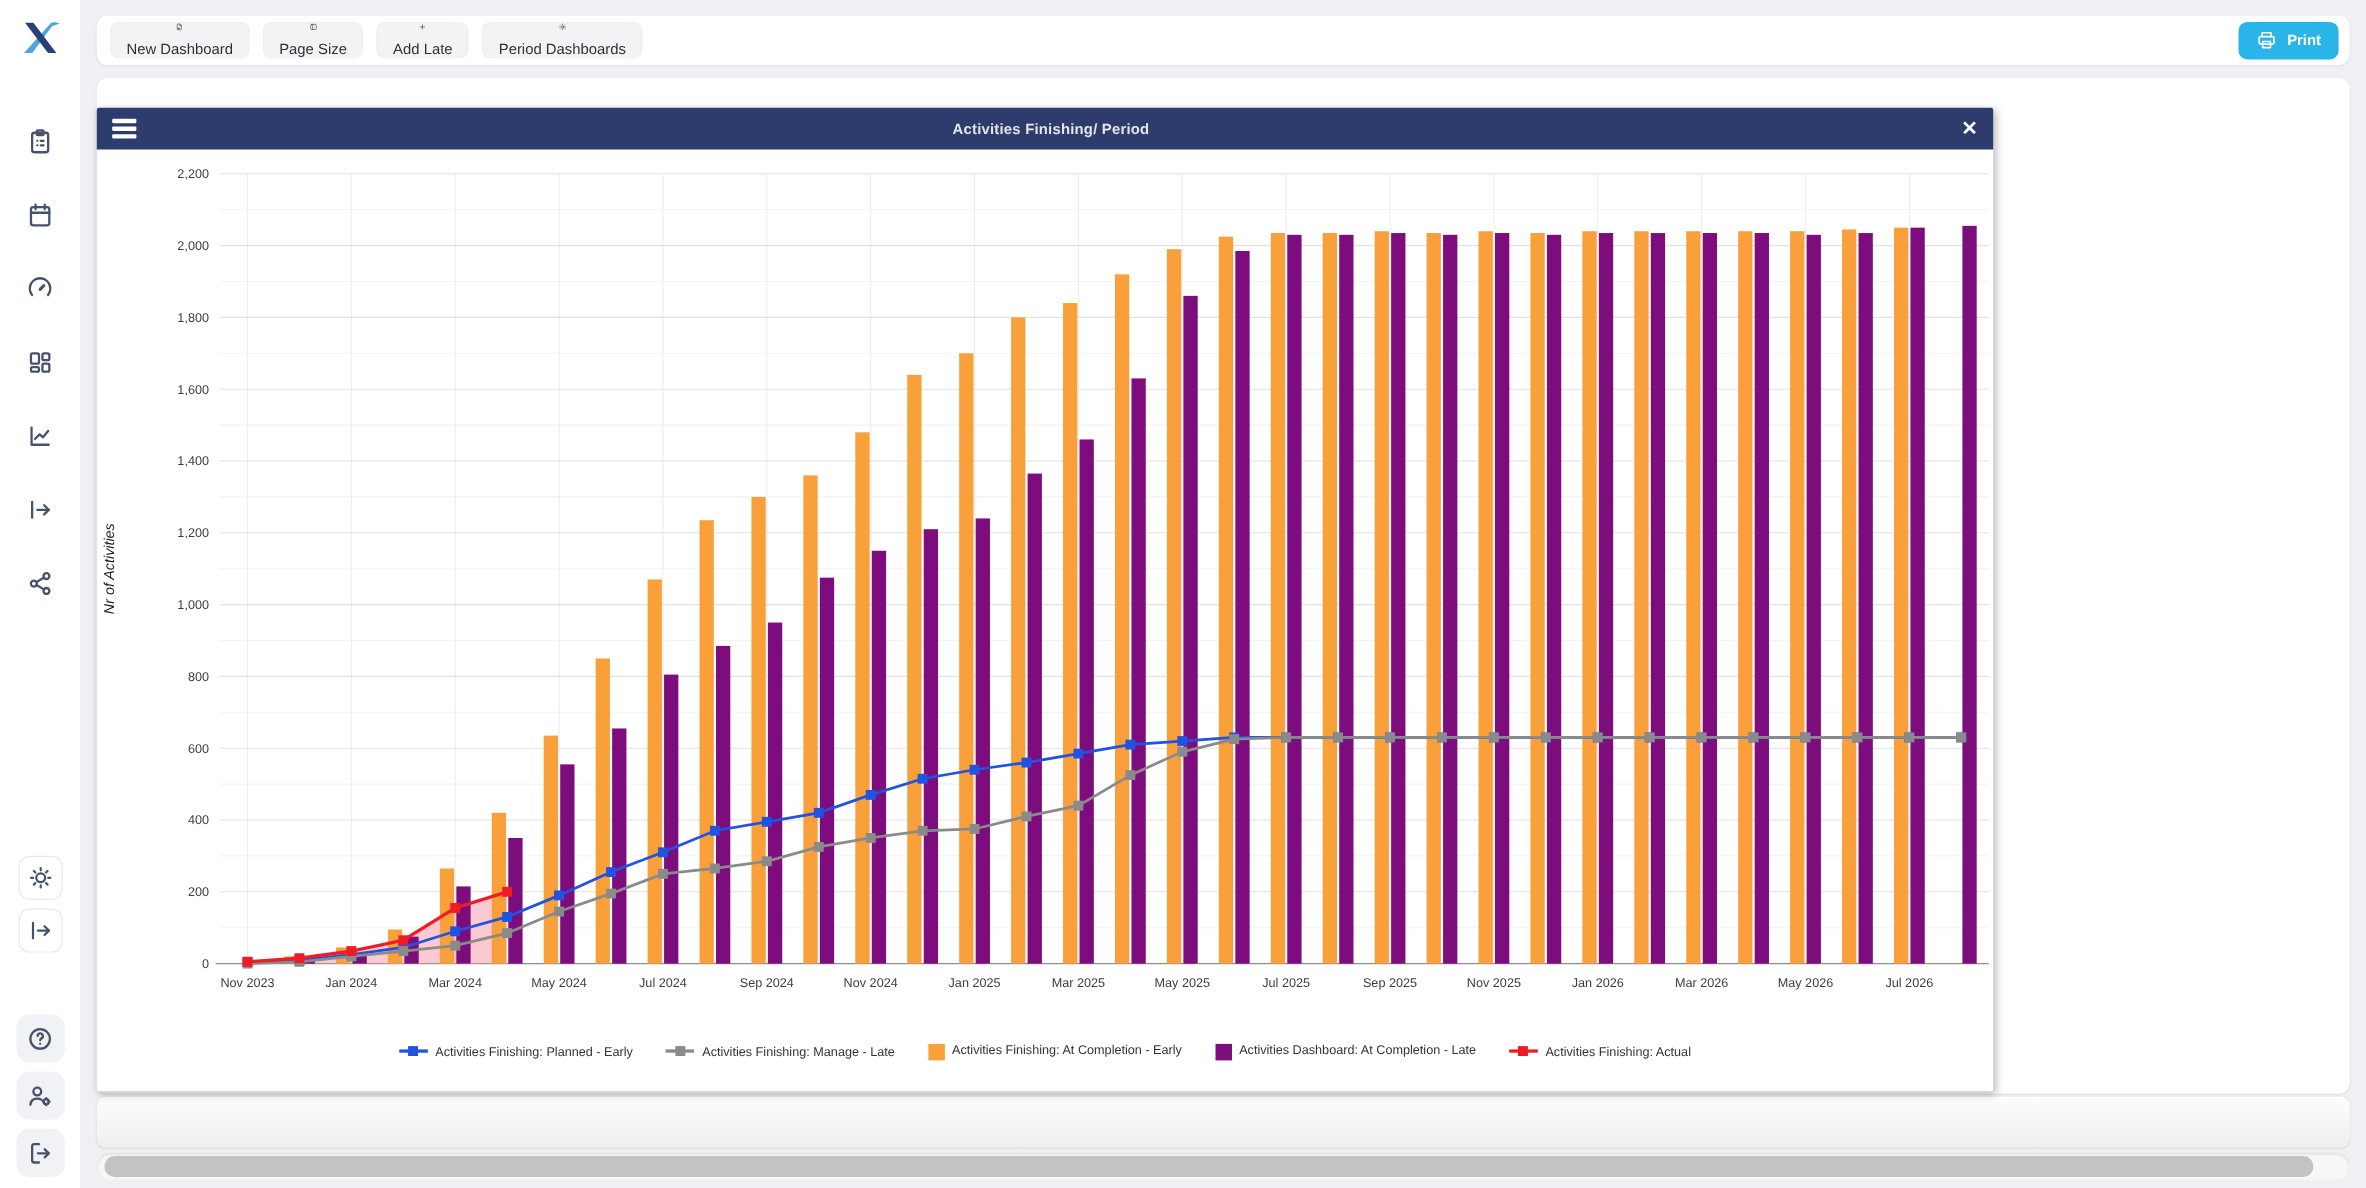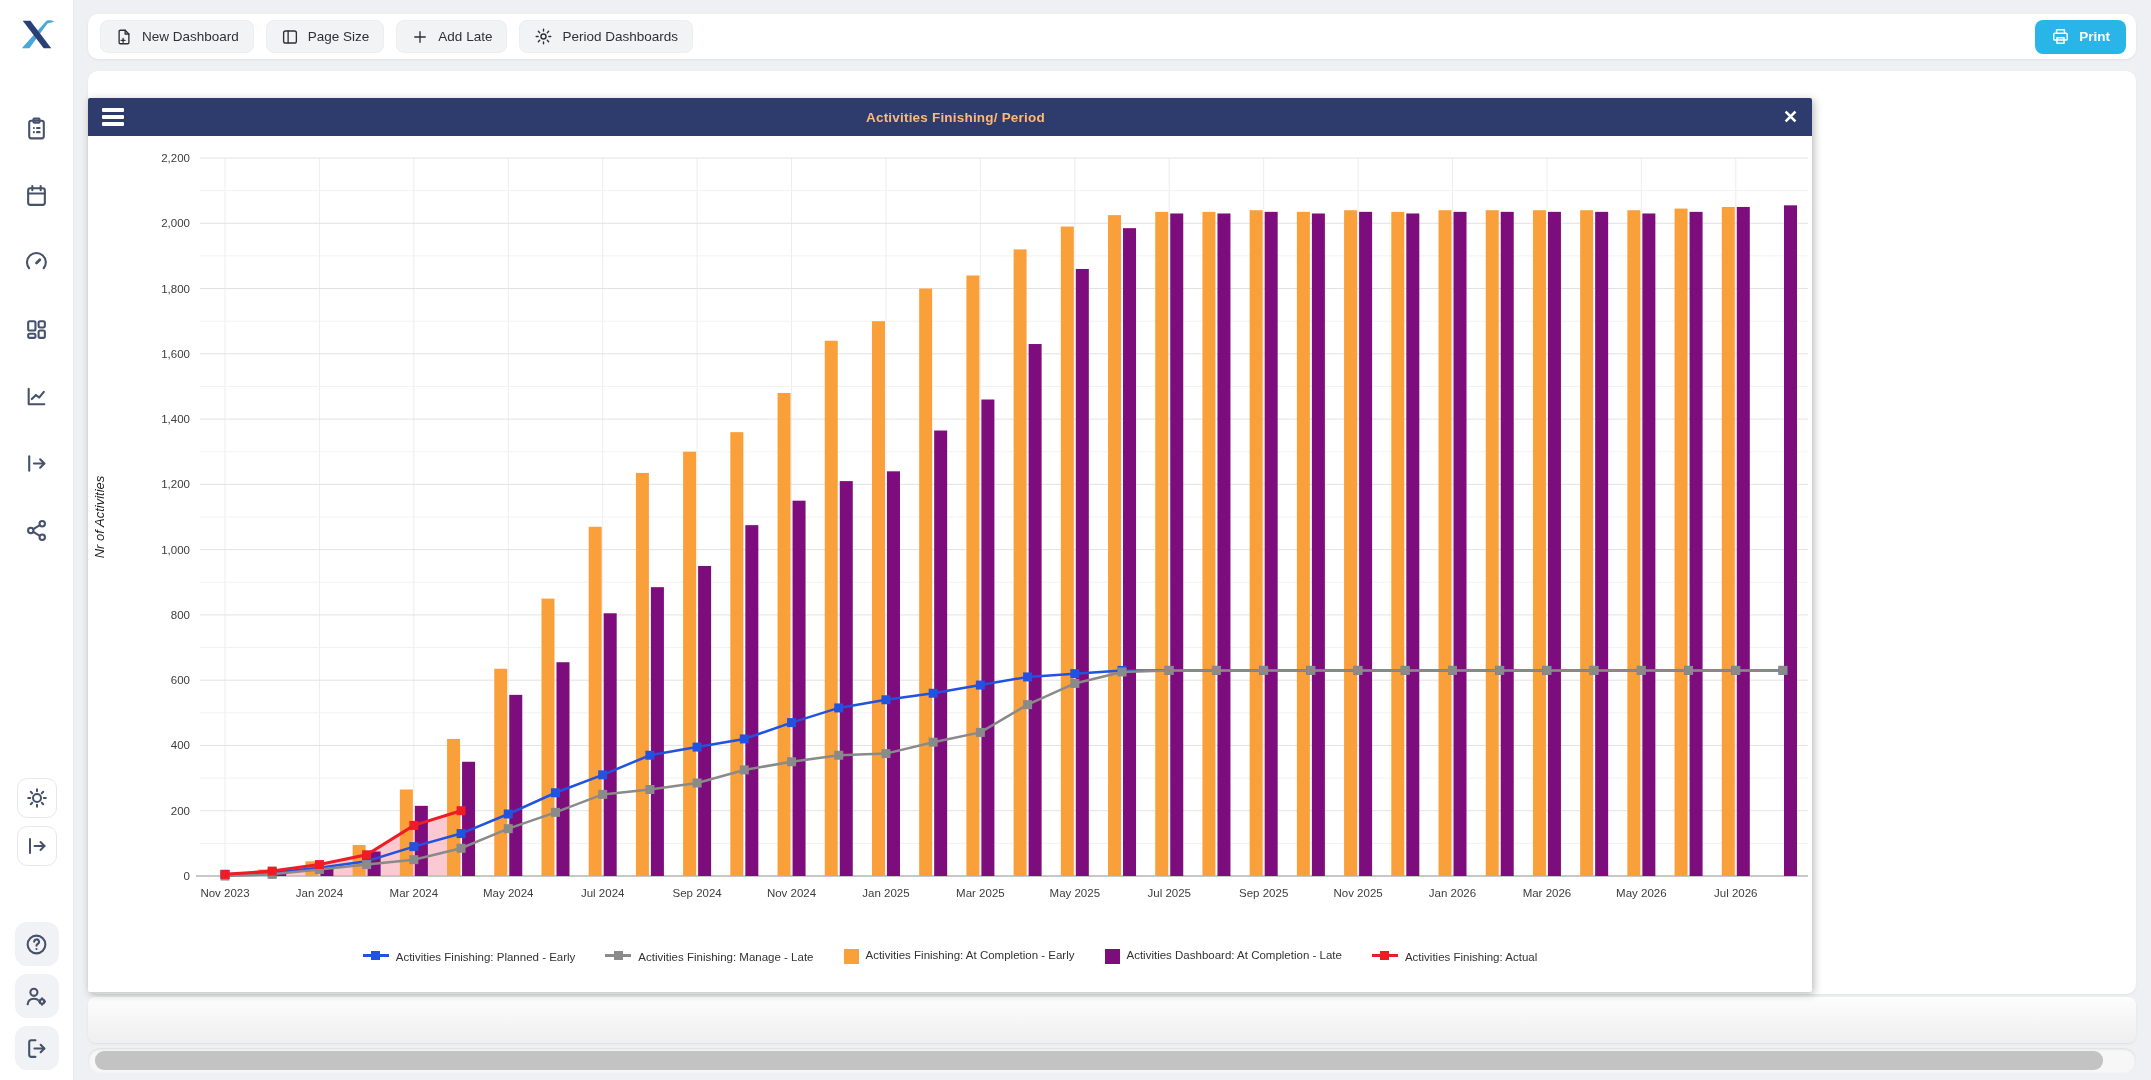--- a/index.html
+++ b/index.html
@@ -19,37 +19,37 @@
   .boxed { border:1px solid #e6e8eb; background:#fff; border-radius:10px; }
   .soft  { background:#f1f2f5; border:none; border-radius:12px; width:44px; height:44px; }
   .gap18 { height:40px; }
 
   
   .main { flex:1; padding:14px 15px 0 14px; display:flex; flex-direction:column; }
   .toolbar { height:45px; background:#fff; border-radius:10px; box-shadow:0 1px 3px rgba(0,0,0,.06);
     display:flex; align-items:center; padding:0 10px 0 12px; gap:12px; flex:0 0 45px; }
   .tbtn { display:flex; align-items:center; gap:9px; height:33px; padding:0 14px; background:#f2f3f5;
     border:1px solid #eceef0; border-radius:8px; font-size:13.5px; font-weight:500; color:#2e3136;
-    cursor:pointer; font-family:inherit; }
+    cursor:pointer; font-family:inherit;flex-direction:column; }
   .tbtn svg { stroke:#2e3136; fill:none; stroke-width:1.8; stroke-linecap:round; stroke-linejoin:round; }
   .spacer { flex:1; }
   .print-btn { display:flex; align-items:center; gap:9px; height:34px; padding:12px 16px; background:#29b5e8;
     border:none; border-radius:8px; color:#fff; font-size:13.5px; font-weight:700; cursor:pointer; font-family:inherit; }
   .print-btn svg { stroke:#fff; fill:none; stroke-width:1.9; stroke-linecap:round; stroke-linejoin:round; }
 
   .canvas { margin-top:12px; background:#fff; border-radius:10px; height:923px; position:relative;
     box-shadow:0 1px 3px rgba(0,0,0,.05); }
   .widget { position:absolute; left:0; top:27px; width:1724px; height:894px; background:#fff;
     box-shadow:2px 2px 8px rgba(0,0,0,.28); border-radius:2px; }
   .widget-header { height:38px; background:#2e3b6d; display:flex; align-items:center; padding:0 14px;
     border-radius:2px 2px 0 0; }
   .hamb { background:none; border:none; cursor:pointer; width:26px; height:22px; display:flex;
     flex-direction:column; justify-content:center; gap:3.5px; }
   .hamb span { display:block; height:3.5px; background:#fff; border-radius:1px; width:22px; }
-  .widget-title { flex:1; text-align:center; color:#fdba74; font-size:13.5px; font-weight:700; letter-spacing:.2px; }
+  .widget-title { flex:1; text-align:center; color:#e5e5e5; font-size:13.5px; font-weight:700; letter-spacing:.2px; }
   .close-btn { background:none; border:none; color:#fff; font-size:18px; font-weight:700; cursor:pointer; line-height:1; }
   .widget-body { position:relative; height:856px; }
   #chart-svg { display:block; }
   #chart-svg text { font-family:"Liberation Sans",sans-serif; }
   .tick { font-size:11.5px; fill:#3d3d3d; }
   .ylab { font-size:13px; font-style:italic; fill:#1c1c1c; }
 
   .legend { position:absolute; left:0; right:0; bottom:28px; display:flex; justify-content:center;
     gap:30px; align-items:center; font-size:11.5px; color:#333; }
   .legend-item { display:flex; gap:7px; }

